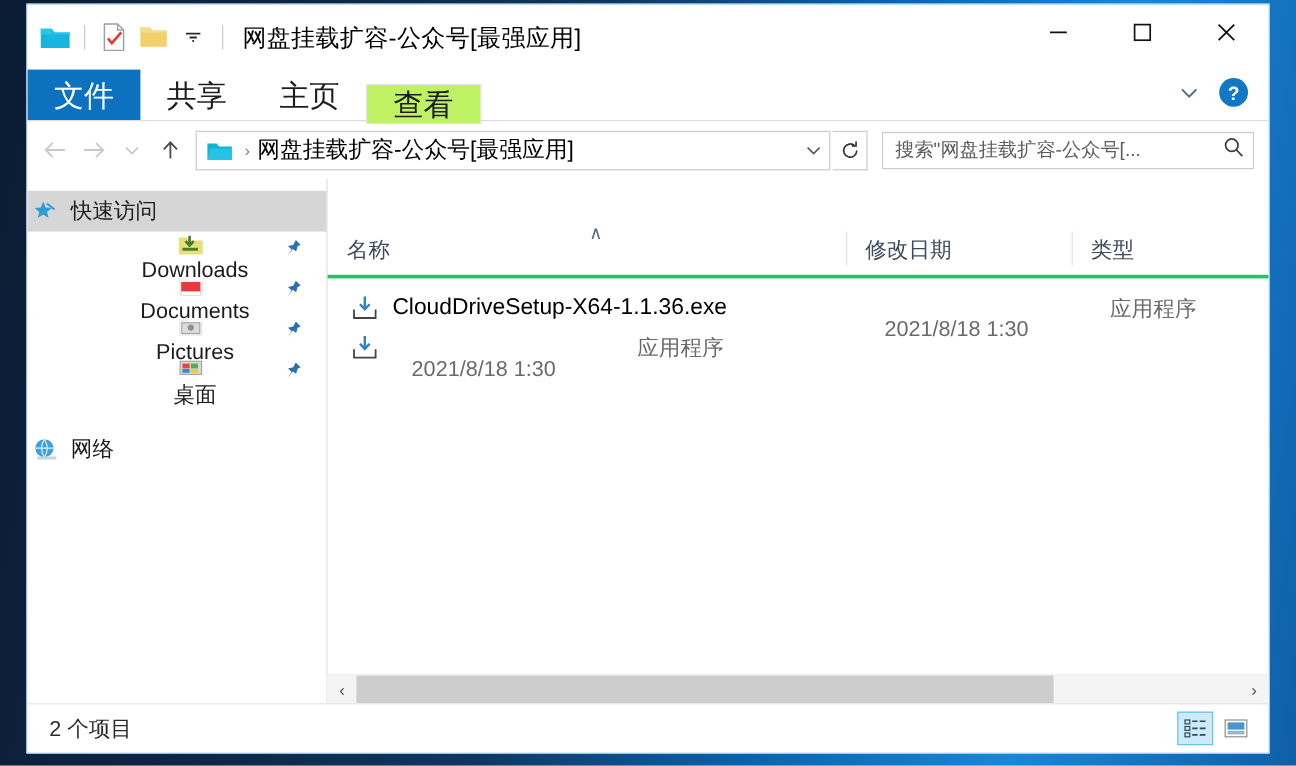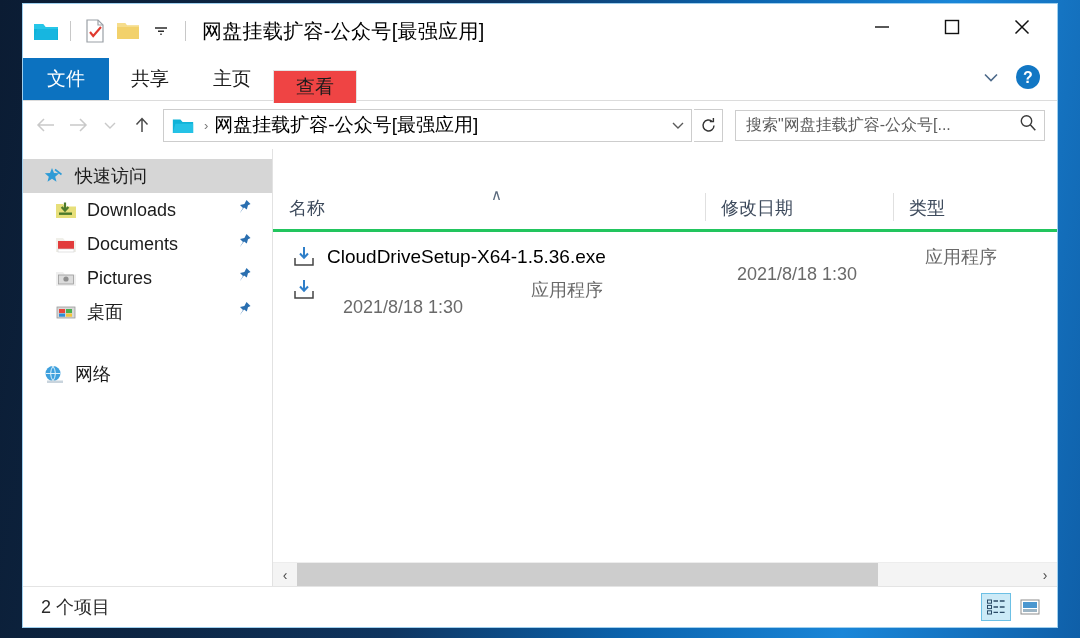--- a/index.html
+++ b/index.html
@@ -70,36 +70,36 @@
     height: 42px;
     flex: 0 0 auto;
     display: flex;
     align-items: stretch;
     border-bottom: 1px solid #dcdcdc;
     position: relative;
     background: #fff;
   }
   .tab {
     display: flex; align-items: center; justify-content: center;
-    font-size: 19px;
+    font-size: 25px;
     color: #1c1c1c;
     padding: 16px 22px;
     box-sizing: border-box;
     white-space: nowrap;
   }
   .tab.file {
     background: #0c72c0;
     color: #fff;
     min-width: 86px;
   }
   .tab.active-view {
     border-left: 1px solid #e3e3e3;
     border-right: 1px solid #e3e3e3;
     border-top: 1px solid #e3e3e3;
-    background: #ef4444;
+    background: #bef264;
     margin-top: 12px;
   }
   .ribbon-right {
     margin-left: auto;
     display: flex; align-items: center;
     gap: 14px;
     padding-right: 16px;
   }
 
   
@@ -175,26 +175,26 @@
     border-right: 1px solid #e2e2e2;
     padding-top: 10px;
     box-sizing: border-box;
   }
   .nav-item {
     height: 34px;
     display: flex;
     align-items: center;
     font-size: 18px;
     color: #1b1b1b;
-    padding-left: 18px;
+    padding-left: 2px;
     box-sizing: border-box;
     position: relative;
   }
   .nav-item.selected { background: #d6d6d6; }
-  .nav-item.child { padding-left: 30px; }
+  .nav-item.child { padding-left: 30px; flex-direction: column; }
   .nav-ico {
     width: 26px; height: 22px;
     margin-right: 8px;
     display: flex; align-items: center; justify-content: center;
     flex: 0 0 auto;
   }
   .pin {
     position: absolute;
     right: 20px; top: 50%; transform: translateY(-50%);
   }
@@ -567,21 +567,21 @@
       </div>
 
       <div class="rows">
         <div class="row">
           <span class="row-icon">
             <svg width="26" height="24" viewBox="0 0 26 24">
               <path d="M13 2v10M9 8.5l4 4.3 4-4.3" fill="none" stroke="#2f7fc9" stroke-width="2"></path>
               <path d="M4 13v7h18v-7" fill="none" stroke="#444" stroke-width="1.5"></path>
             </svg>
           </span>
-          <span class="cell-name">CloudDriveSetup-X64-1.5.36.exe</span>
+          <span class="cell-name">CloudDriveSetup-X64-1.1.36.exe</span>
           <span class="cell-date">2021/8/18 1:30</span>
           <span class="cell-type">应用程序</span>
         </div>
         <div class="row">
           <span class="row-icon">
             <svg width="26" height="24" viewBox="0 0 26 24">
               <path d="M13 2v10M9 8.5l4 4.3 4-4.3" fill="none" stroke="#2f7fc9" stroke-width="2"></path>
               <path d="M4 13v7h18v-7" fill="none" stroke="#444" stroke-width="1.5"></path>
             </svg>
           </span>

